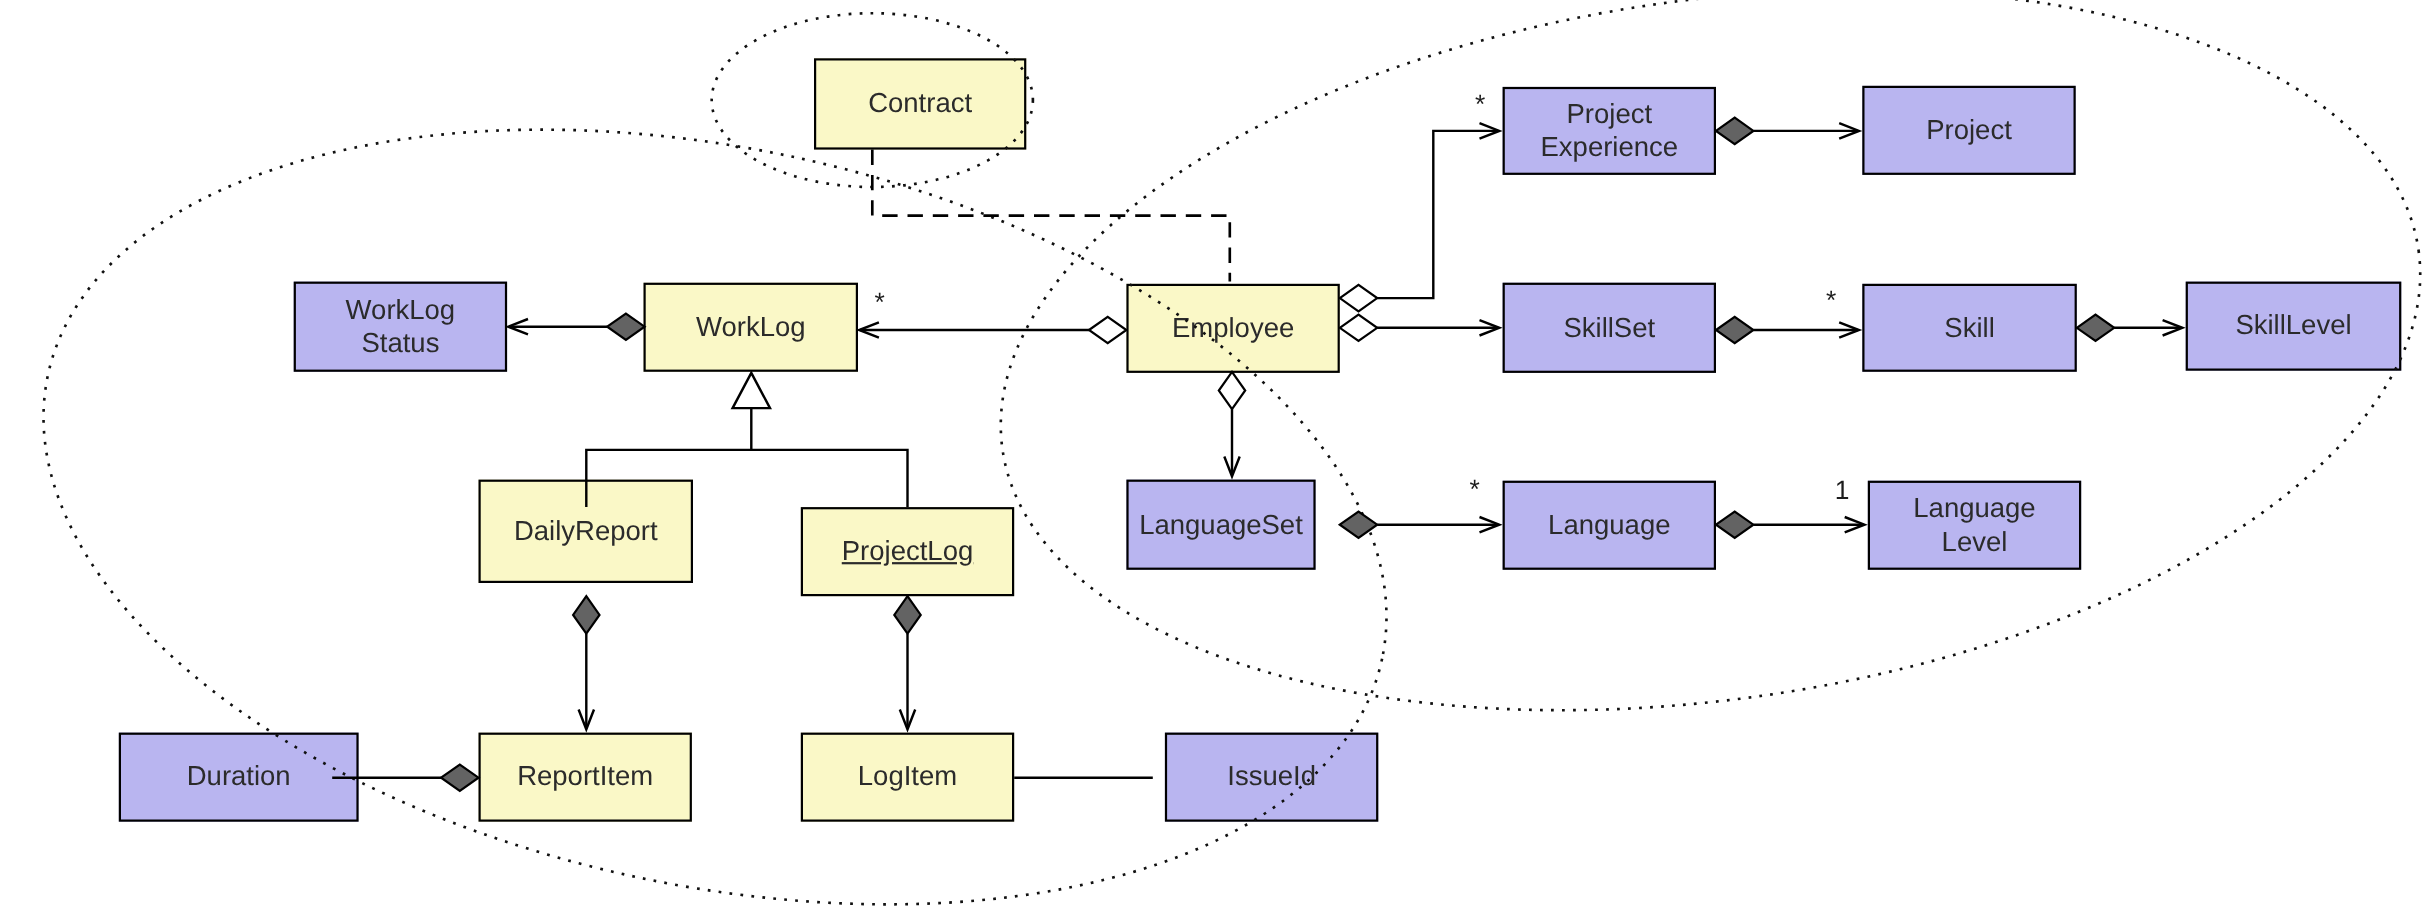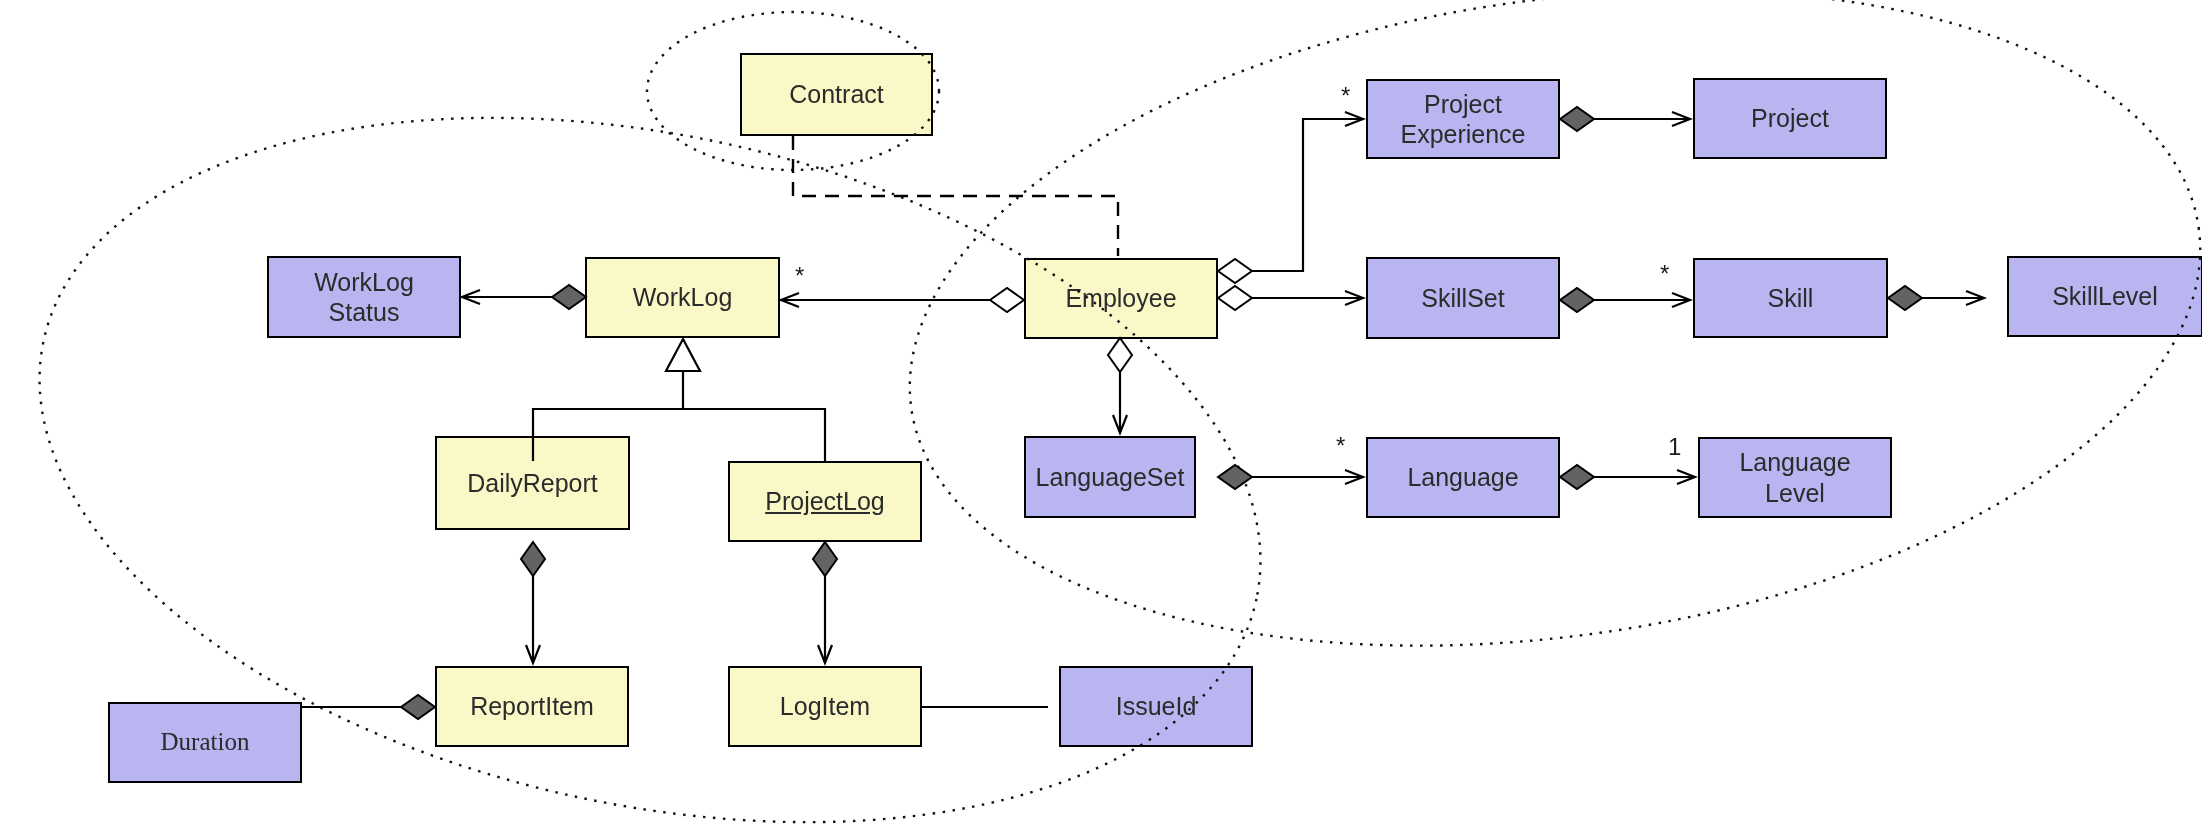--- a/index.html
+++ b/index.html
@@ -53,31 +53,31 @@
   <div class="node purple" style="left:1366px;top:79px;width:194px;height:80px;">Project
 Experience</div>
   <div class="node purple" style="left:1693px;top:78px;width:194px;height:81px;">Project</div>
 
   <div class="node purple" style="left:267px;top:256px;width:194px;height:82px;">WorkLog
 Status</div>
   <div class="node yellow" style="left:585px;top:257px;width:195px;height:81px;">WorkLog</div>
   <div class="node yellow" style="left:1024px;top:258px;width:194px;height:81px;">Employee</div>
   <div class="node purple" style="left:1366px;top:257px;width:194px;height:82px;">SkillSet</div>
   <div class="node purple" style="left:1693px;top:258px;width:195px;height:80px;">Skill</div>
-  <div class="node purple" style="left:1987px;top:256px;width:196px;height:81px;margin-left:20px;">SkillLevel</div>
+  <div class="node purple" style="left:1987px;top:256px;width:196px;height:81px;">SkillLevel</div>
 
   <div class="node purple" style="left:1024px;top:436px;width:172px;height:82px;">LanguageSet</div>
   <div class="node purple" style="left:1366px;top:437px;width:194px;height:81px;">Language</div>
   <div class="node purple" style="left:1698px;top:437px;width:194px;height:81px;">Language
 Level</div>
 
   <div class="node yellow" style="left:435px;top:436px;width:195px;height:94px;">DailyReport</div>
   <div class="node yellow" style="left:728px;top:461px;width:194px;height:81px;text-decoration:underline;">ProjectLog</div>
 
-  <div class="node purple" style="left:108px;top:702px;width:194px;height:81px;font-family:Liberation Serif, serif;">Duration</div>
+  <div class="node purple" style="left:108px;top:666px;width:218px;height:81px;">Duration</div>
   <div class="node yellow" style="left:728px;top:666px;width:194px;height:81px;">LogItem</div>
   <div class="node yellow" style="left:435px;top:666px;width:194px;height:81px;">ReportItem</div>
   <div class="node purple" style="left:1048px;top:666px;width:194px;height:81px;margin-left:11px;">IssueId</div>
 
   <span class="mult" style="left:795px;top:262px;">*</span>
   <span class="mult" style="left:1341px;top:82px;">*</span>
   <span class="mult" style="left:1660px;top:260px;">*</span>
   <span class="mult" style="left:1336px;top:432px;">*</span>
   <span class="mult" style="left:1668px;top:433px;">1</span>
 

